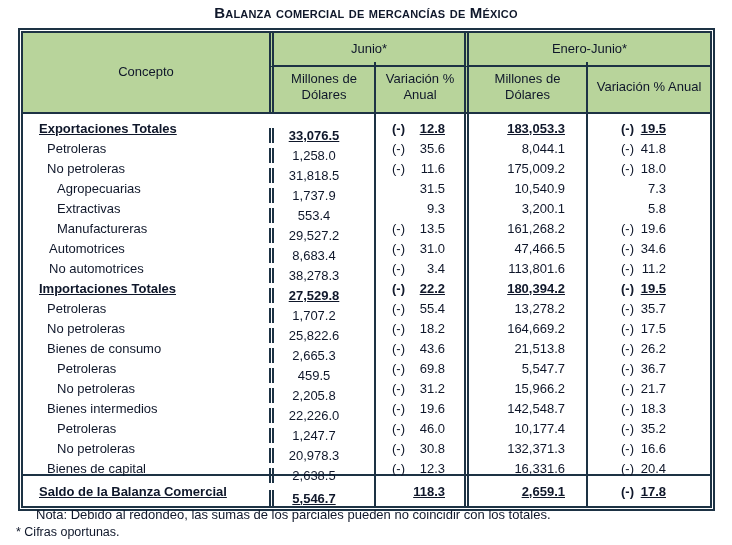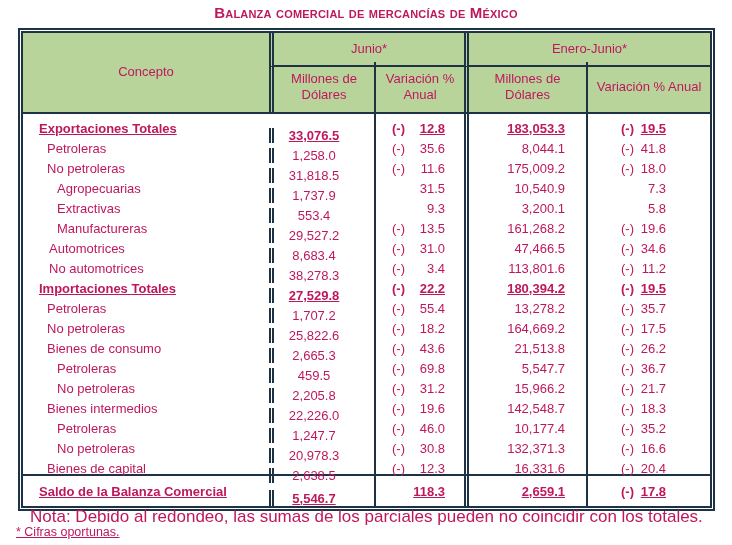--- a/index.html
+++ b/index.html
@@ -1,19 +1,19 @@
 <!DOCTYPE html>
 <html><head>
 <meta charset="utf-8">
 <style>
   * { margin:0; padding:0; box-sizing:border-box; }
   html,body { background:#ffffff; }
   .stage {
     position:relative; width:732px; height:545px; background:#ffffff;
-    font-family:"Liberation Sans", sans-serif; color:#be185d;
+    font-family:"Liberation Sans", sans-serif; color:#0f172a;
   }
   .title {
     position:absolute; top:4px; left:0; right:0; text-align:center;
     font-size:15px; font-weight:700; font-variant:small-caps; letter-spacing:.2px;
   }
   .tbl {
     position:absolute; left:18px; top:28px; width:697px;
     border:5px double #1d3244; background:#fff;
   }
   .grid-cols {
@@ -45,22 +45,22 @@
   .ind3 .c1 { padding-left:26px; }
   .c2 { border-left:5px double #1d3244; justify-content:center; padding-right:20px;margin-top:14px; }
   .c3 { border-left:2px solid #1d3244; padding:0 19px 0 16px; }
   .c4 { border-left:5px double #1d3244; justify-content:flex-end; padding-right:21px; }
   .c5 { border-left:2px solid #1d3244; padding:0 44px 0 33px; }
   .c3 .sign, .c5 .sign { width:24px; text-align:left; }
   .c3 .val, .c5 .val { flex:1; text-align:right; }
   .total .c1 span, .total .val { font-weight:700; text-decoration:underline; }
   .total .sign { font-weight:700; }
   
-  .note1 { position:absolute; left:30px; top:507px; font-size:17px; }
-  .note2 { position:absolute; left:16px; top:525px; font-size:12.5px;text-decoration:underline; }
+  .note1 { position:absolute; left:36px; top:507px; font-size:13px; }
+  .note2 { position:absolute; left:16px; top:525px; font-size:12.5px; }
 </style>
 </head>
 <body>
 
 <div class="stage">
   <div class="title">Balanza comercial de mercancías de México</div>
 
   <div class="tbl">
     <div class="hdr grid-cols">
       <div class="hcell h-concepto">Concepto</div>

